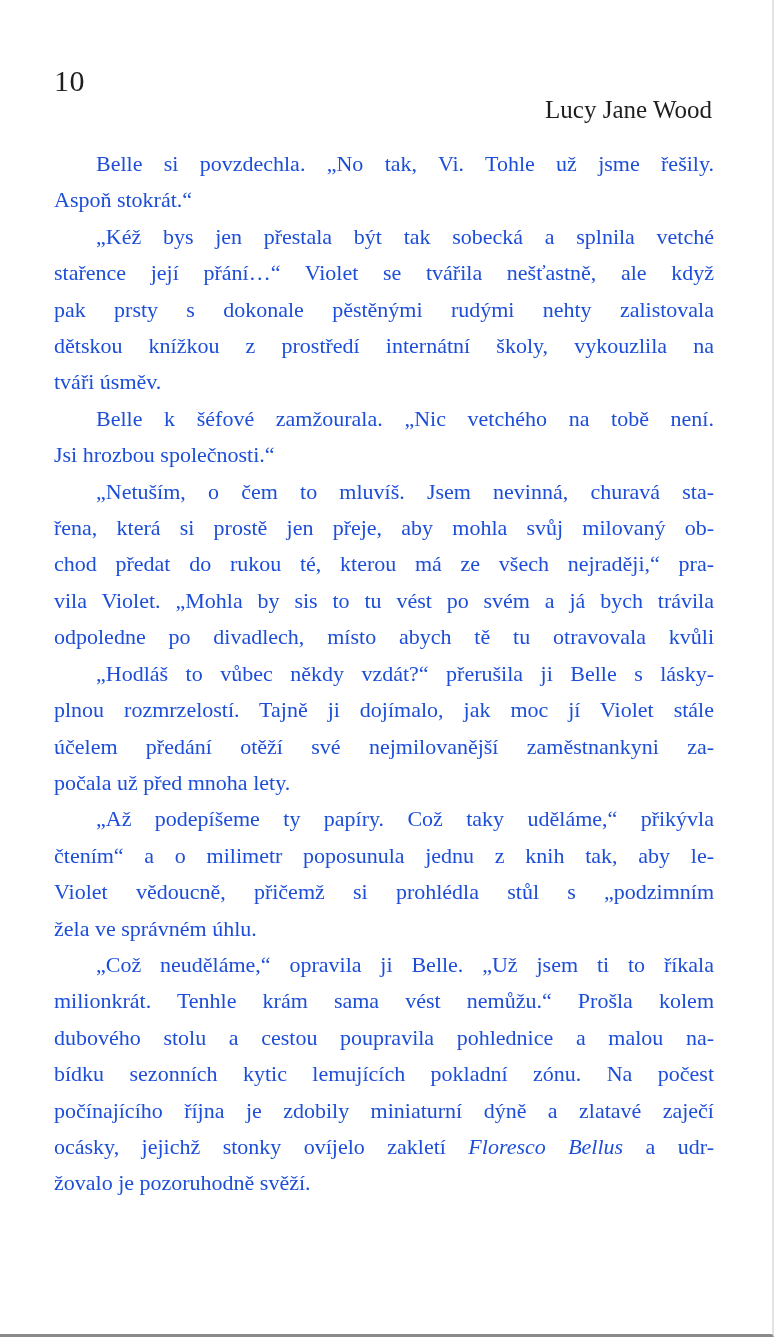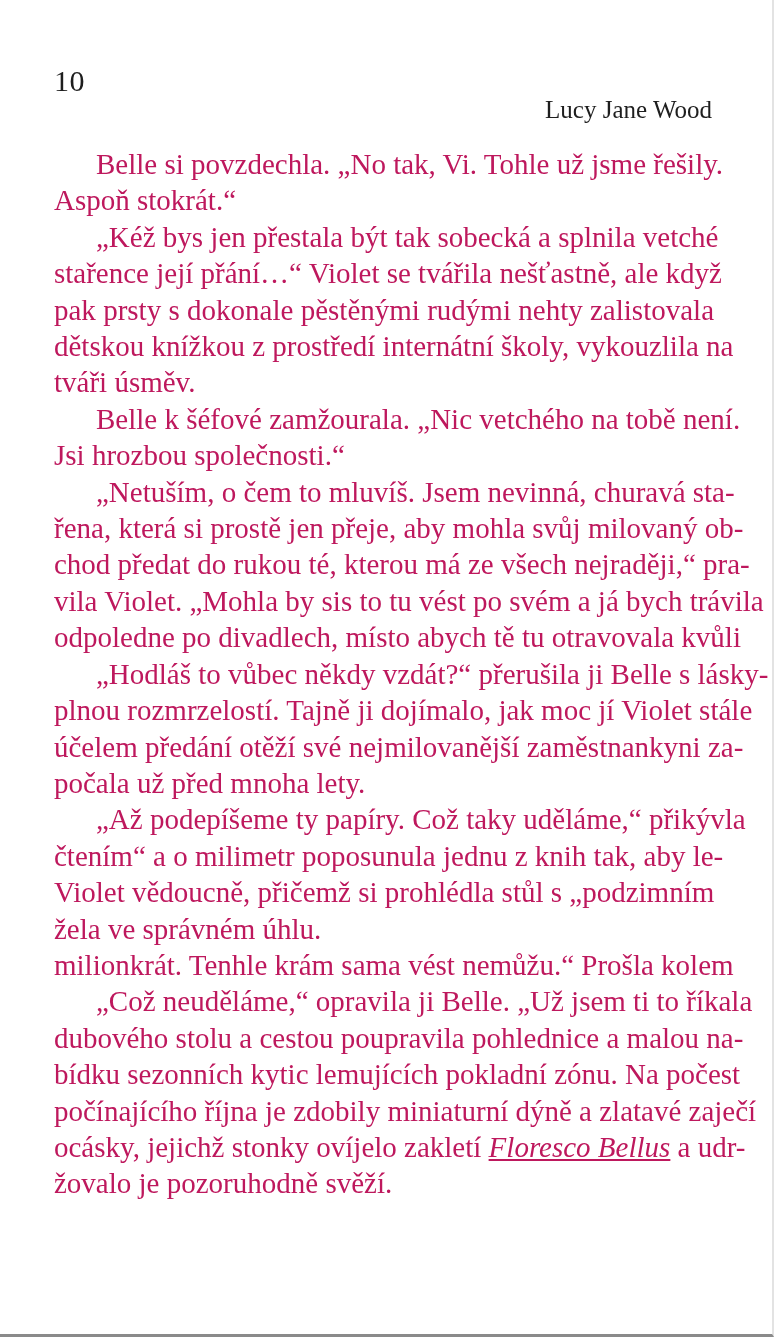--- a/index.html
+++ b/index.html
@@ -47,41 +47,41 @@
       text-align: right;
       top: 0;
       margin-top: 34px;
     }
     .body-text {
       position: absolute;
       top: 146px;
       left: 54px;
       width: 660px;
       font-family: "Liberation Serif", "DejaVu Serif", serif;
-      font-size: 29px;
+      font-size: 22px;
       line-height: 36.4px;
-      color: #be185d;
+      color: #1d4ed8;
       text-align: justify;
       hyphens: manual;
     }
     .body-text p {
       margin: 0;
       text-indent: 42px;
     }
     .line {
       display: block;
       text-align: justify;
       text-align-last: justify;
       white-space: nowrap;
     }
     .line.last {
       text-align-last: left;
       font-family: Liberation Serif, serif;
     }
-    em { font-style: italic; text-decoration: underline; }
+    em { font-style: italic; }
   </style>
 </head>
 <body>
 
 <div class="page">
   <div class="running-head">
     <span class="page-number">10</span>
     <span class="book-author">Lucy Jane Wood</span>
   </div>
 
@@ -121,22 +121,22 @@
     </p>
 
     <p>
       <span class="line">„Až podepíšeme ty papíry. Což taky uděláme,“ přikývla</span>
       <span class="line" style="text-indent:0">čtením“ a o milimetr poposunula jednu z knih tak, aby le-</span>
       <span class="line" style="text-indent:0">Violet vědoucně, přičemž si prohlédla stůl s „podzimním</span>
       <span class="line last" style="text-indent:0">žela ve správném úhlu.</span>
     </p>
 
     <p>
+      <span class="line">„Což neuděláme,“ opravila ji Belle. „Už jsem ti to říkala</span>
       <span class="line" style="text-indent:0">milionkrát. Tenhle krám sama vést nemůžu.“ Prošla kolem</span>
-      <span class="line">„Což neuděláme,“ opravila ji Belle. „Už jsem ti to říkala</span>
       <span class="line" style="text-indent:0">dubového stolu a cestou poupravila pohlednice a malou na-</span>
       <span class="line" style="text-indent:0">bídku sezonních kytic lemujících pokladní zónu. Na počest</span>
       <span class="line" style="text-indent:0">počínajícího října je zdobily miniaturní dýně a zlatavé zaječí</span>
       <span class="line" style="text-indent:0"><span>ocásky, jejichž stonky ovíjelo zakletí </span><em>Floresco Bellus</em><span> a udr-</span></span>
       <span class="line last" style="text-indent:0">žovalo je pozoruhodně svěží.</span>
     </p>
   </div>
 </div>
 
 </body></html>

